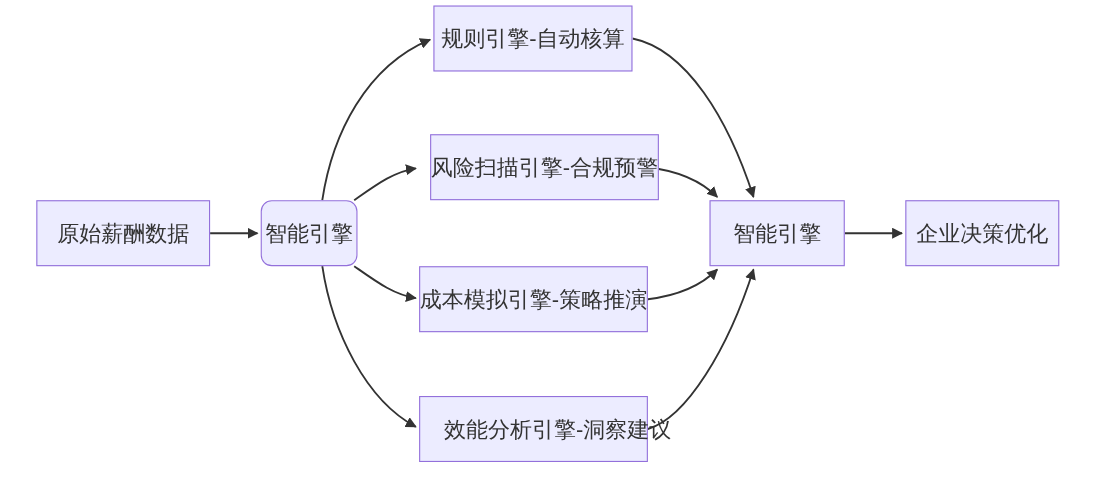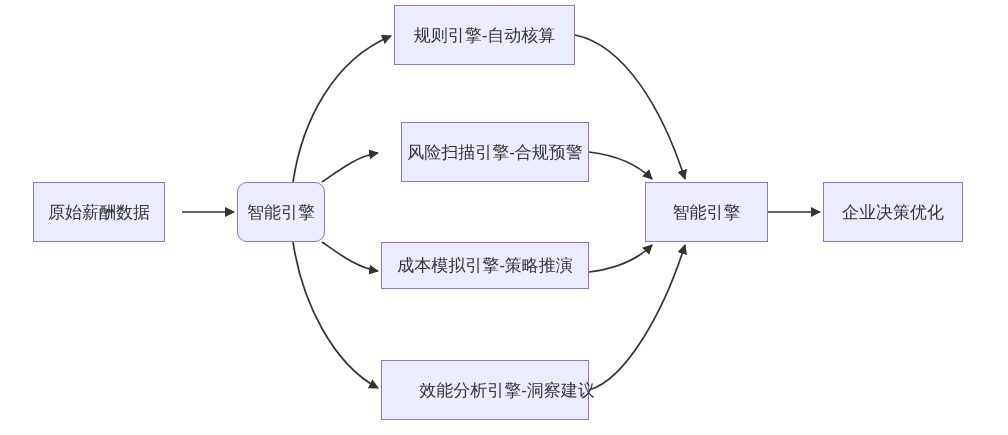--- a/index.html
+++ b/index.html
@@ -20,33 +20,33 @@
     fill: none;
     stroke: #333333;
     stroke-width: 1.7px;
   }
   .node {
     position: absolute;
     box-sizing: border-box;
     background: #ECECFF;
     border: 1.5px solid #9370DB;
     color: #333333;
-    font-size: 17px;
+    font-size: 20px;
     display: flex;
     align-items: center;
     justify-content: center;
     text-align: center;
     white-space: nowrap;
   }
   .node.rounded { border-radius: 10px; justify-content: center; }
-  .n-raw     { left: 33px;  top: 182px; width: 132px; height: 60px; }
+  .n-raw     { left: 33px;  top: 182px; width: 158px; height: 60px; }
   .n-engine  { left: 237px; top: 182px; width: 88px;  height: 60px; }
   .n-rules   { left: 394px; top: 5px;   width: 181px; height: 60px; }
-  .n-risk    { left: 401px; top: 122px; width: 188px; height: 60px; text-align: right; }
-  .n-cost    { left: 381px; top: 242px; width: 208px; height: 47px; }
+  .n-risk    { left: 391px; top: 122px; width: 208px; height: 60px; text-align: right; }
+  .n-cost    { left: 381px; top: 242px; width: 208px; height: 60px; }
   .n-eff     { left: 381px; top: 360px; width: 208px; height: 60px; padding-left: 44px; }
   .n-result  { left: 645px; top: 182px; width: 123px; height: 60px; }
   .n-opt     { left: 823px; top: 182px; width: 140px; height: 60px; }
 </style>
 </head>
 <body>
 
 <div class="canvas">
 
   <svg class="edges-layer" width="1008" height="435" viewBox="0 0 1008 435" xmlns="http://www.w3.org/2000/svg">

